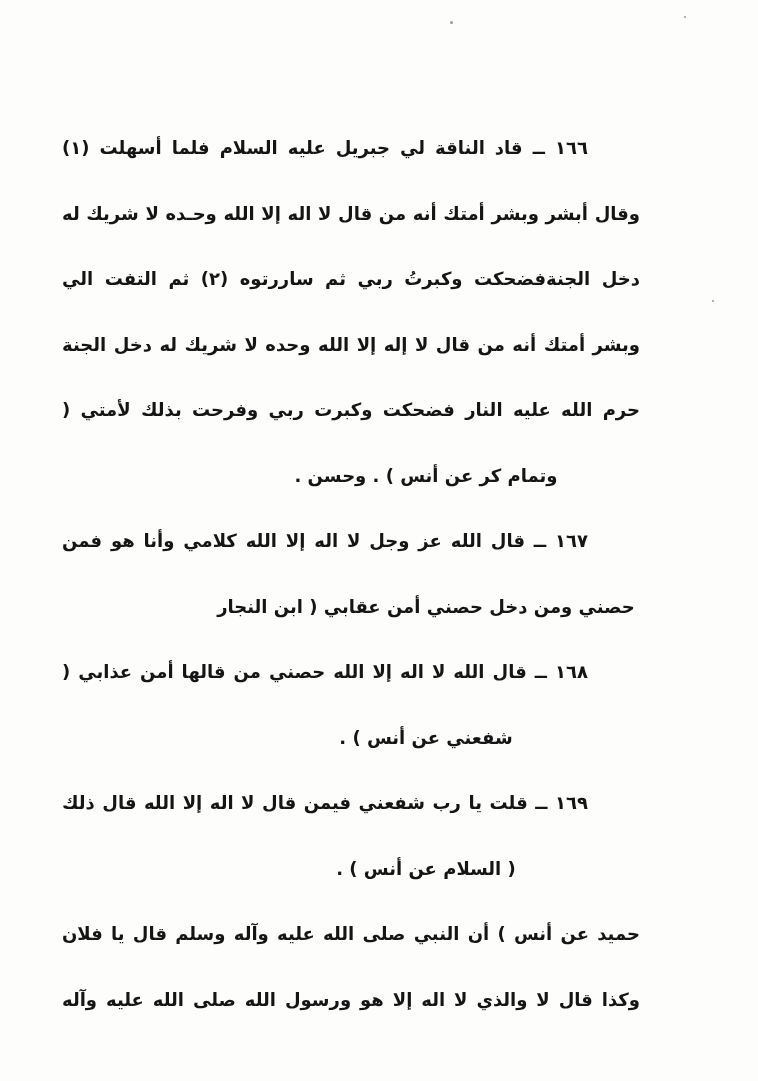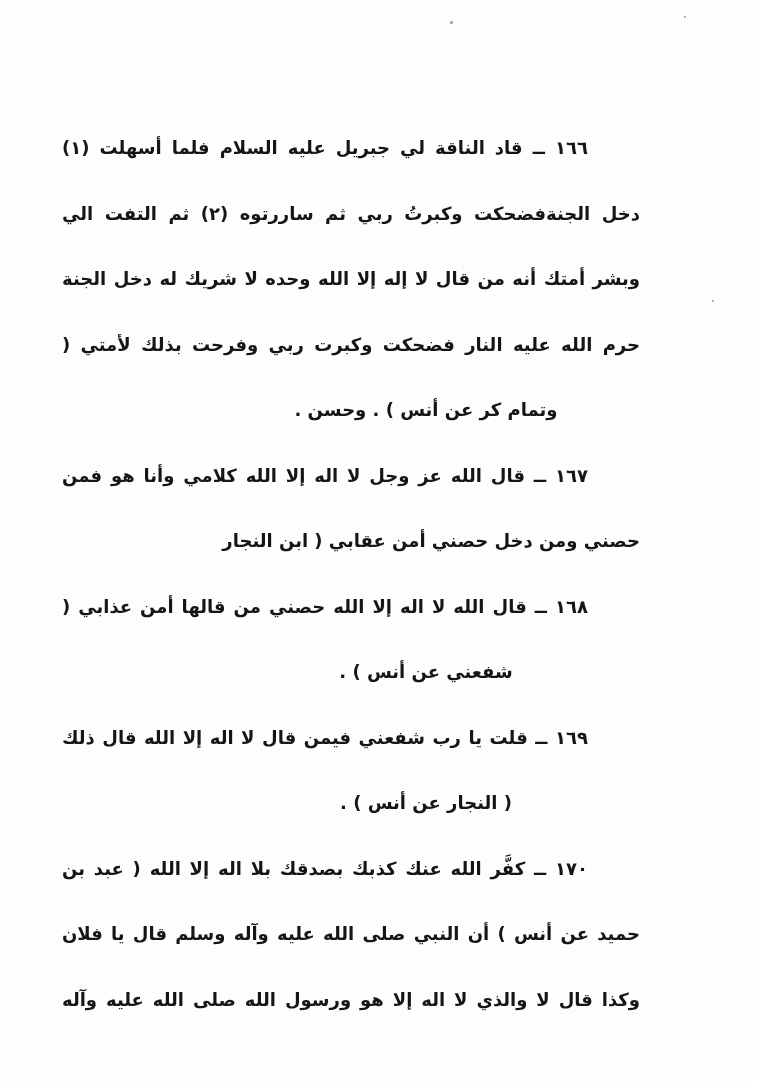--- a/index.html
+++ b/index.html
@@ -27,20 +27,21 @@
     text-align:right;
   }
   .just{
     text-align:justify;
     text-align-last:justify;
   }
   .first{
     padding-right:52px;
   }
   .short{
+    text-align:center;
     text-align-last:center;
     padding-left:150px;
   }
   .speck{
     position:absolute;
     background:#9a9a9a;
     border-radius:50%;
   }
   .speck.s1{left:450px;top:21px;width:3px;height:3px;}
   .speck.s2{left:684px;top:16px;width:2px;height:2px;}
@@ -51,42 +52,42 @@
 
 <div class="page">
   <span class="speck s1"></span>
   <span class="speck s2"></span>
   <span class="speck s3"></span>
 
   <main class="text-block">
 
     <section>
       <p class="ln just first">١٦٦ ــ قاد الناقة لي جبريل عليه السلام فلما أسهلت (١) التفت إلي</p>
+      <p class="ln just">وقال أبشر وبشر أمتك أنه من قال لا اله إلا الله وحـده لا شريك له</p>
       <p class="ln just">دخل الجنةفضحكت وكبرتُ ربي ثم ساررتوه (٢) ثم التفت الي وقال أبشر</p>
       <p class="ln just">وبشر أمتك أنه من قال لا إله إلا الله وحده لا شريك له دخل الجنة وقد</p>
       <p class="ln just">حرم الله عليه النار فضحكت وكبرت ربي وفرحت بذلك لأمتي ( طس</p>
       <p class="ln short">وتمام كر عن أنس ) . وحسن .</p>
     </section>
 
     <section>
       <p class="ln just first">١٦٧ ــ قال الله عز وجل لا اله إلا الله كلامي وأنا هو فمن قالها دخل</p>
       <p class="ln short">حصني ومن دخل حصني أمن عقابي ( ابن النجار عن علي ) .</p>
     </section>
 
     <section>
       <p class="ln just first">١٦٨ ــ قال الله لا اله إلا الله حصني من قالها أمن عذابي ( ابن</p>
       <p class="ln short">شفعني عن أنس ) .</p>
     </section>
 
     <section>
       <p class="ln just first">١٦٩ ــ قلت يا رب شفعني فيمن قال لا اله إلا الله قال ذلك إلىّ</p>
-      <p class="ln short">( النجار عن أنس ) .</p>
+      <p class="ln short">( السلام عن أنس ) .</p>
     </section>
 
     <section>
-      <p class="ln just first">١٧٠ ــ كفَّر الله عنك كذبك بصدقك بلا اله إلا الله ( عبد بن</p>
       <p class="ln just">حميد عن أنس ) أن النبي صلى الله عليه وآله وسلم قال يا فلان فعلت كذا</p>
       <p class="ln just">وكذا قال لا والذي لا اله إلا هو ورسول الله صلى الله عليه وآله وسلم يعلم</p>
 
     </section>
 
   </main>
 </div>
 
 </body></html>

